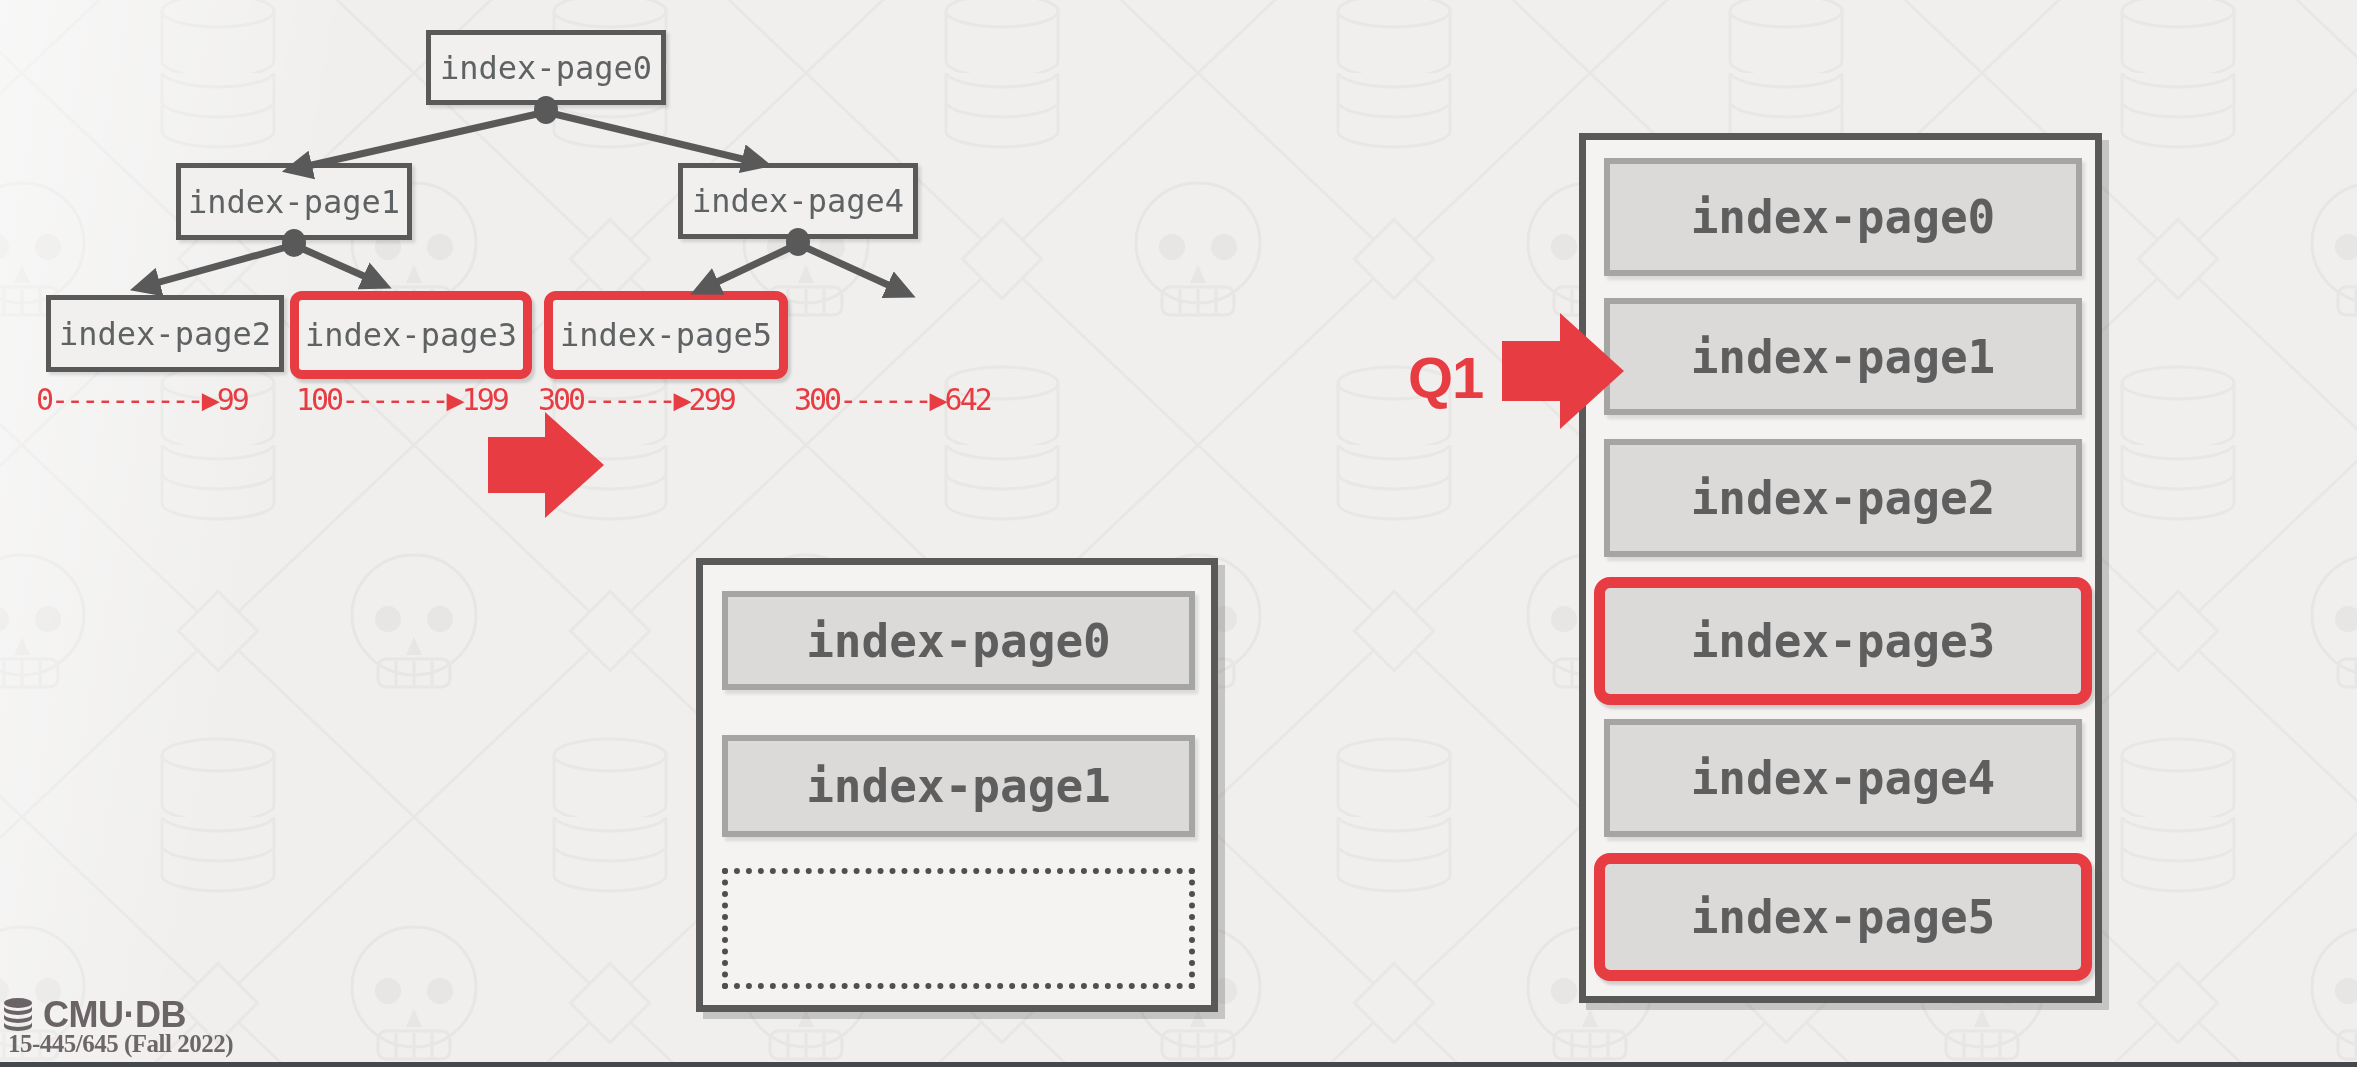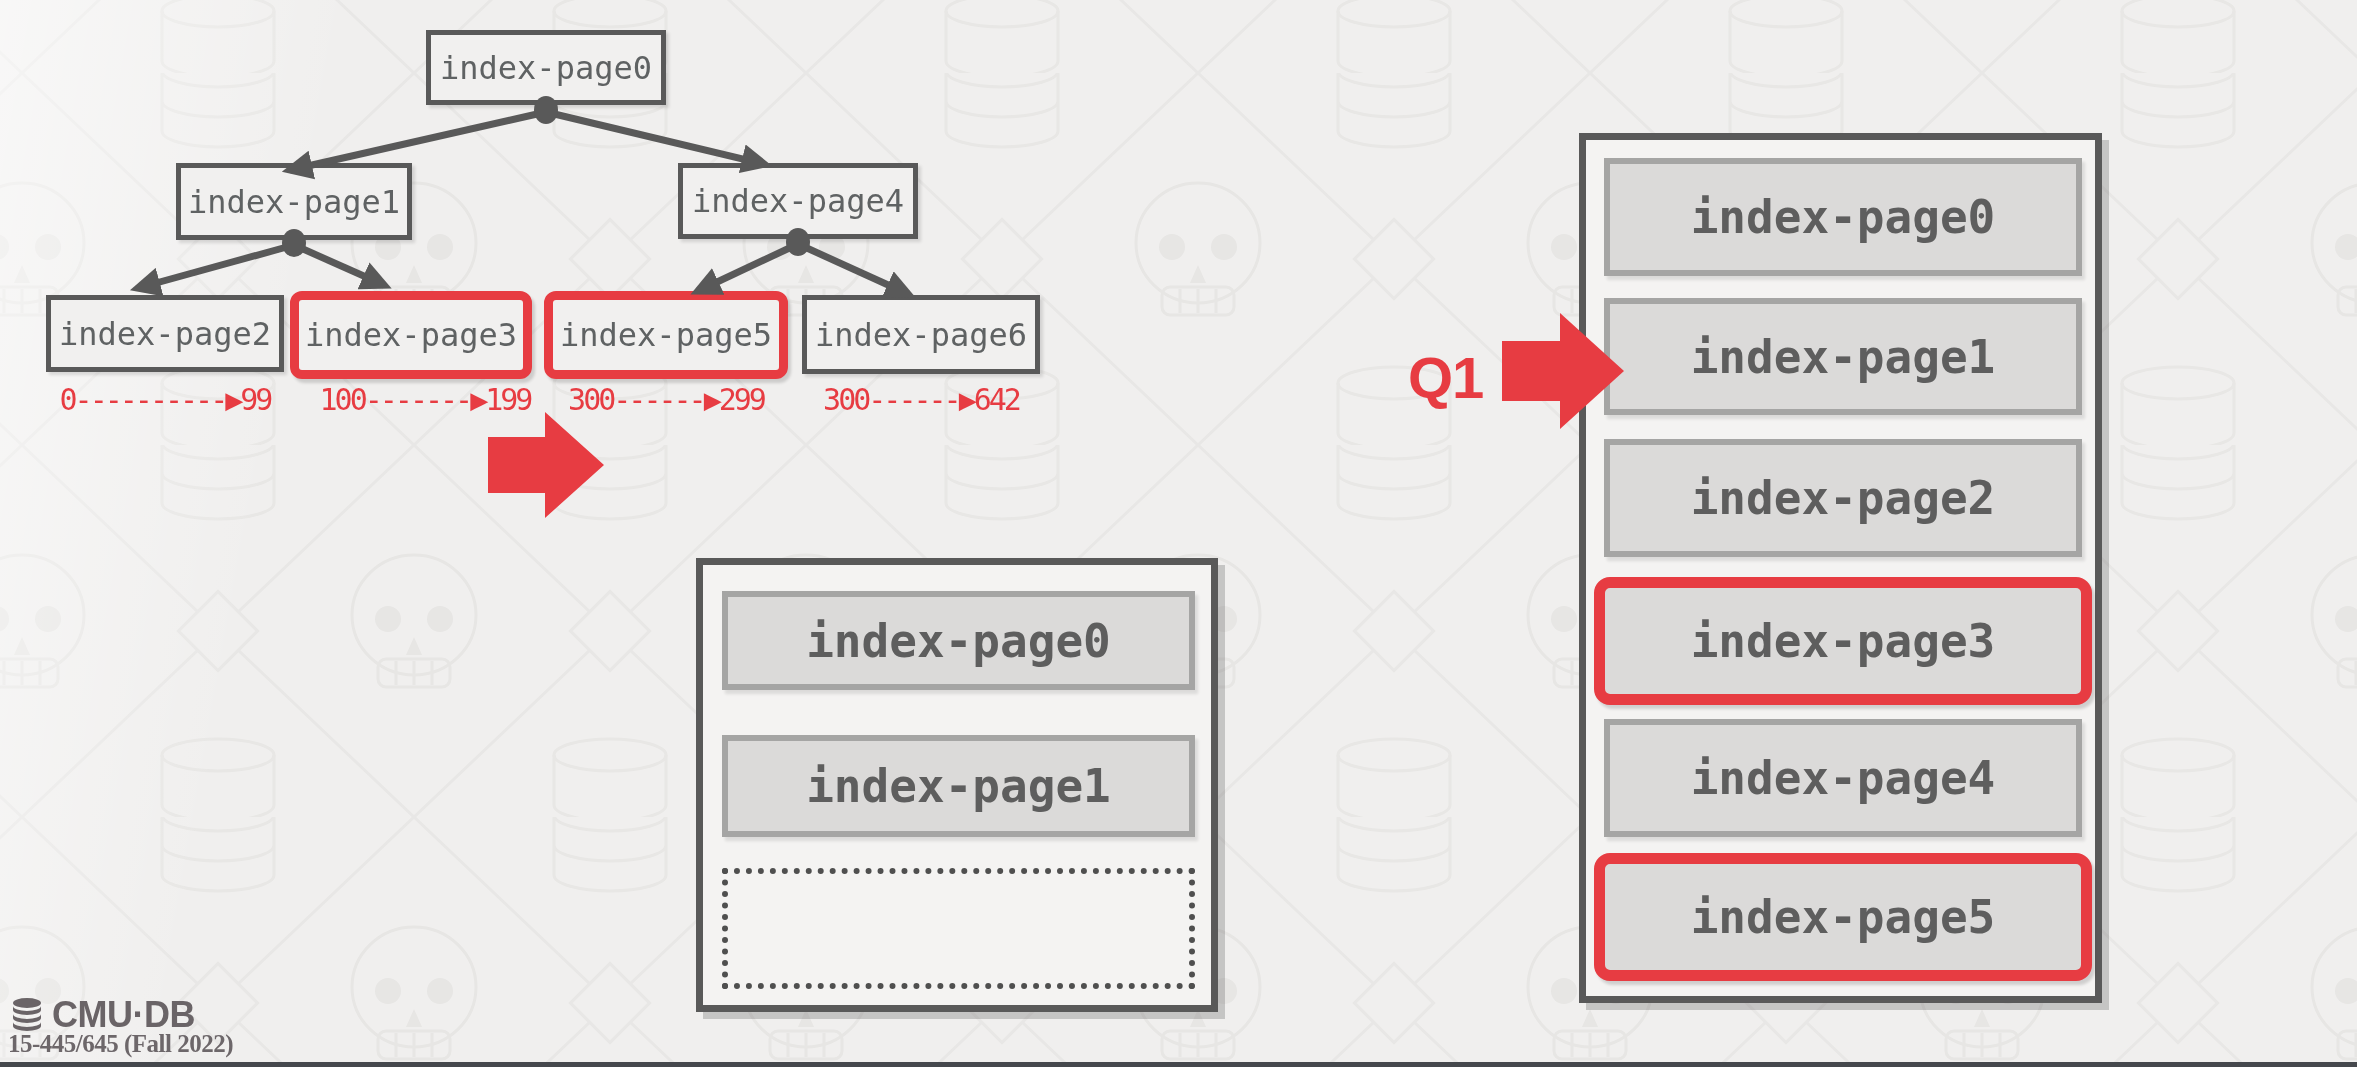--- a/index.html
+++ b/index.html
@@ -9,40 +9,40 @@
   .sheen{position:absolute;left:0;top:0;width:2357px;height:1067px;z-index:1;pointer-events:none;
          background:linear-gradient(100deg, rgba(255,255,255,0.55) 0%, rgba(255,255,255,0) 14%);}
   .content{position:absolute;left:0;top:0;width:2357px;height:1067px;z-index:2;}
   .overlay-svg{position:absolute;left:0;top:0;z-index:4;pointer-events:none;}
 
   
   .tree-node{position:absolute;box-sizing:border-box;border:5px solid #595959;background:#f1f0ef;
              color:#5f6263;font-size:32px;display:flex;align-items:center;justify-content:center;
              box-shadow:3px 3px 3px rgba(0,0,0,0.12);z-index:3;}
   .tree-node.hl{border:9px solid #e73c42;border-radius:12px;box-shadow:3px 4px 3px rgba(0,0,0,0.15);}
-  .range-label{position:absolute;color:#e73c42;font-size:30px;letter-spacing:-3px;text-align:center;
+  .range-label{position:absolute;color:#e73c42;font-size:30px;letter-spacing:-3px;text-align:left;
                height:38px;line-height:38px;z-index:3;white-space:nowrap;}
 
   
   .pool-title{position:absolute;font-family:"Liberation Serif",serif;font-style:italic;font-weight:700;
               font-size:62px;color:#56575a;text-align:center;z-index:3;}
   .container-box{position:absolute;box-sizing:border-box;border:7px solid #595959;background:#f4f3f2;
                  box-shadow:7px 7px 0 rgba(100,100,100,0.30);z-index:3;}
   .mem-box{position:absolute;box-sizing:border-box;border:6px solid #a5a5a4;background:#dbdad9;
            color:#5e5e5e;font-weight:700;font-size:46px;display:flex;align-items:center;justify-content:center;
            box-shadow:3px 4px 3px rgba(0,0,0,0.10);}
   .mem-box.hl{border:11px solid #e73c42;border-radius:16px;box-shadow:3px 4px 3px rgba(0,0,0,0.15);}
   .empty-slot{position:absolute;box-sizing:border-box;border:6px dotted #4f4f4f;background:transparent;}
 
   
   .q-label{position:absolute;font-family:"Liberation Sans",sans-serif;font-weight:700;font-size:58px;
            color:#e73c42;z-index:3;letter-spacing:-1px;}
 
   
-  .logo-row{position:absolute;left:10px;top:994px;display:flex;align-items:center;z-index:3;}
+  .logo-row{position:absolute;left:1px;top:994px;display:flex;align-items:center;z-index:3;}
   .logo-text{font-family:"Liberation Sans",sans-serif;font-weight:700;font-size:36px;color:#6a6467;
              letter-spacing:-0.5px;margin-left:6px;}
   .course-text{position:absolute;left:8px;top:1030px;font-family:"Liberation Serif",serif;font-weight:700;
                font-size:25px;color:#6d676a;z-index:3;letter-spacing:-0.5px;}
   .bottom-bar{position:absolute;left:0;top:1062px;width:2357px;height:5px;background:#45484d;z-index:5;}
 </style>
 </head>
 <body>
 
 <div class="slide">
@@ -95,23 +95,20 @@
     </div>
 
     <div class="tree-node" style="left:46px;top:295px;width:238px;height:77px;">
       <span>index-page2</span>
     </div>
     <div class="tree-node hl" style="left:290px;top:291px;width:242px;height:88px;">
       <span>index-page3</span>
     </div>
     <div class="tree-node hl" style="left:544px;top:291px;width:244px;height:88px;">
       <span>index-page5</span>
-    </div>
-    <div class="tree-node" style="left:802px;top:295px;width:238px;height:79px;">
-      <span>index-page6</span>
     </div>
 
     <div class="range-label" style="left:36px;top:381px;width:258px;">0----------▶99</div>
     <div class="range-label" style="left:296px;top:381px;width:258px;">100-------▶199</div>
     <div class="range-label" style="left:538px;top:381px;width:256px;">300------▶299</div>
     <div class="range-label" style="left:794px;top:381px;width:254px;">300------▶642</div>
 
     <div class="container-box" style="left:696px;top:558px;width:522px;height:454px;">
       <div class="mem-box" style="left:19px;top:26px;width:473px;height:99px;">
         <span>index-page0</span>

